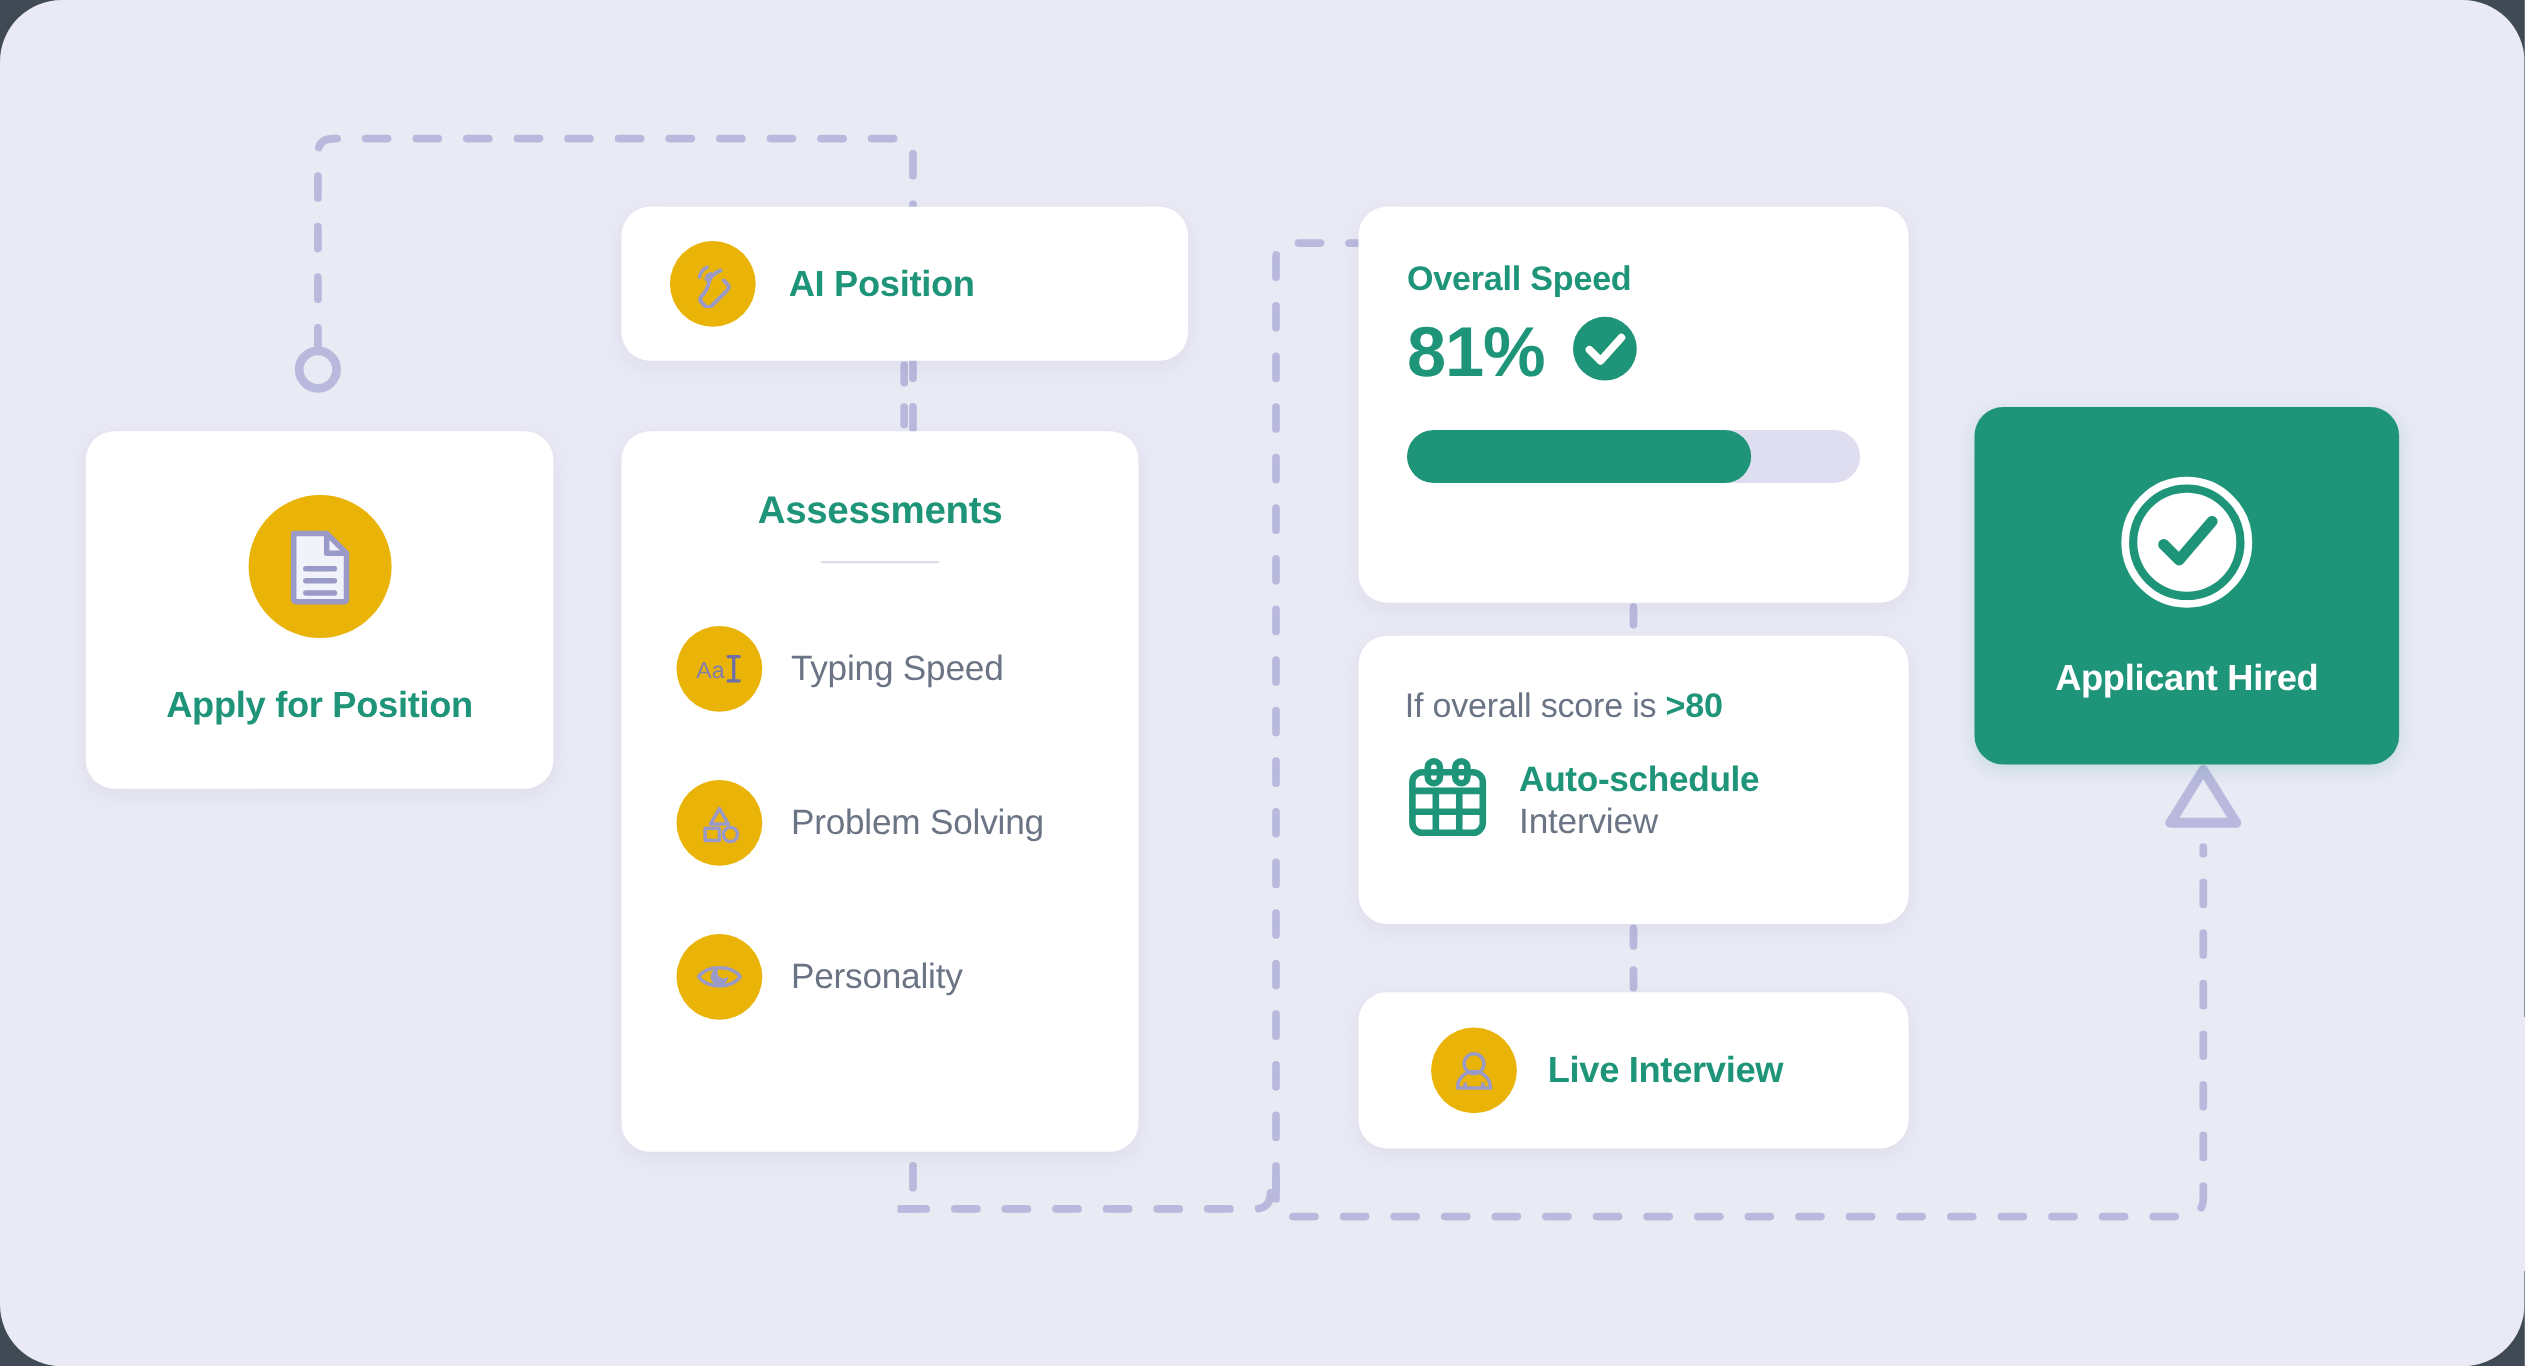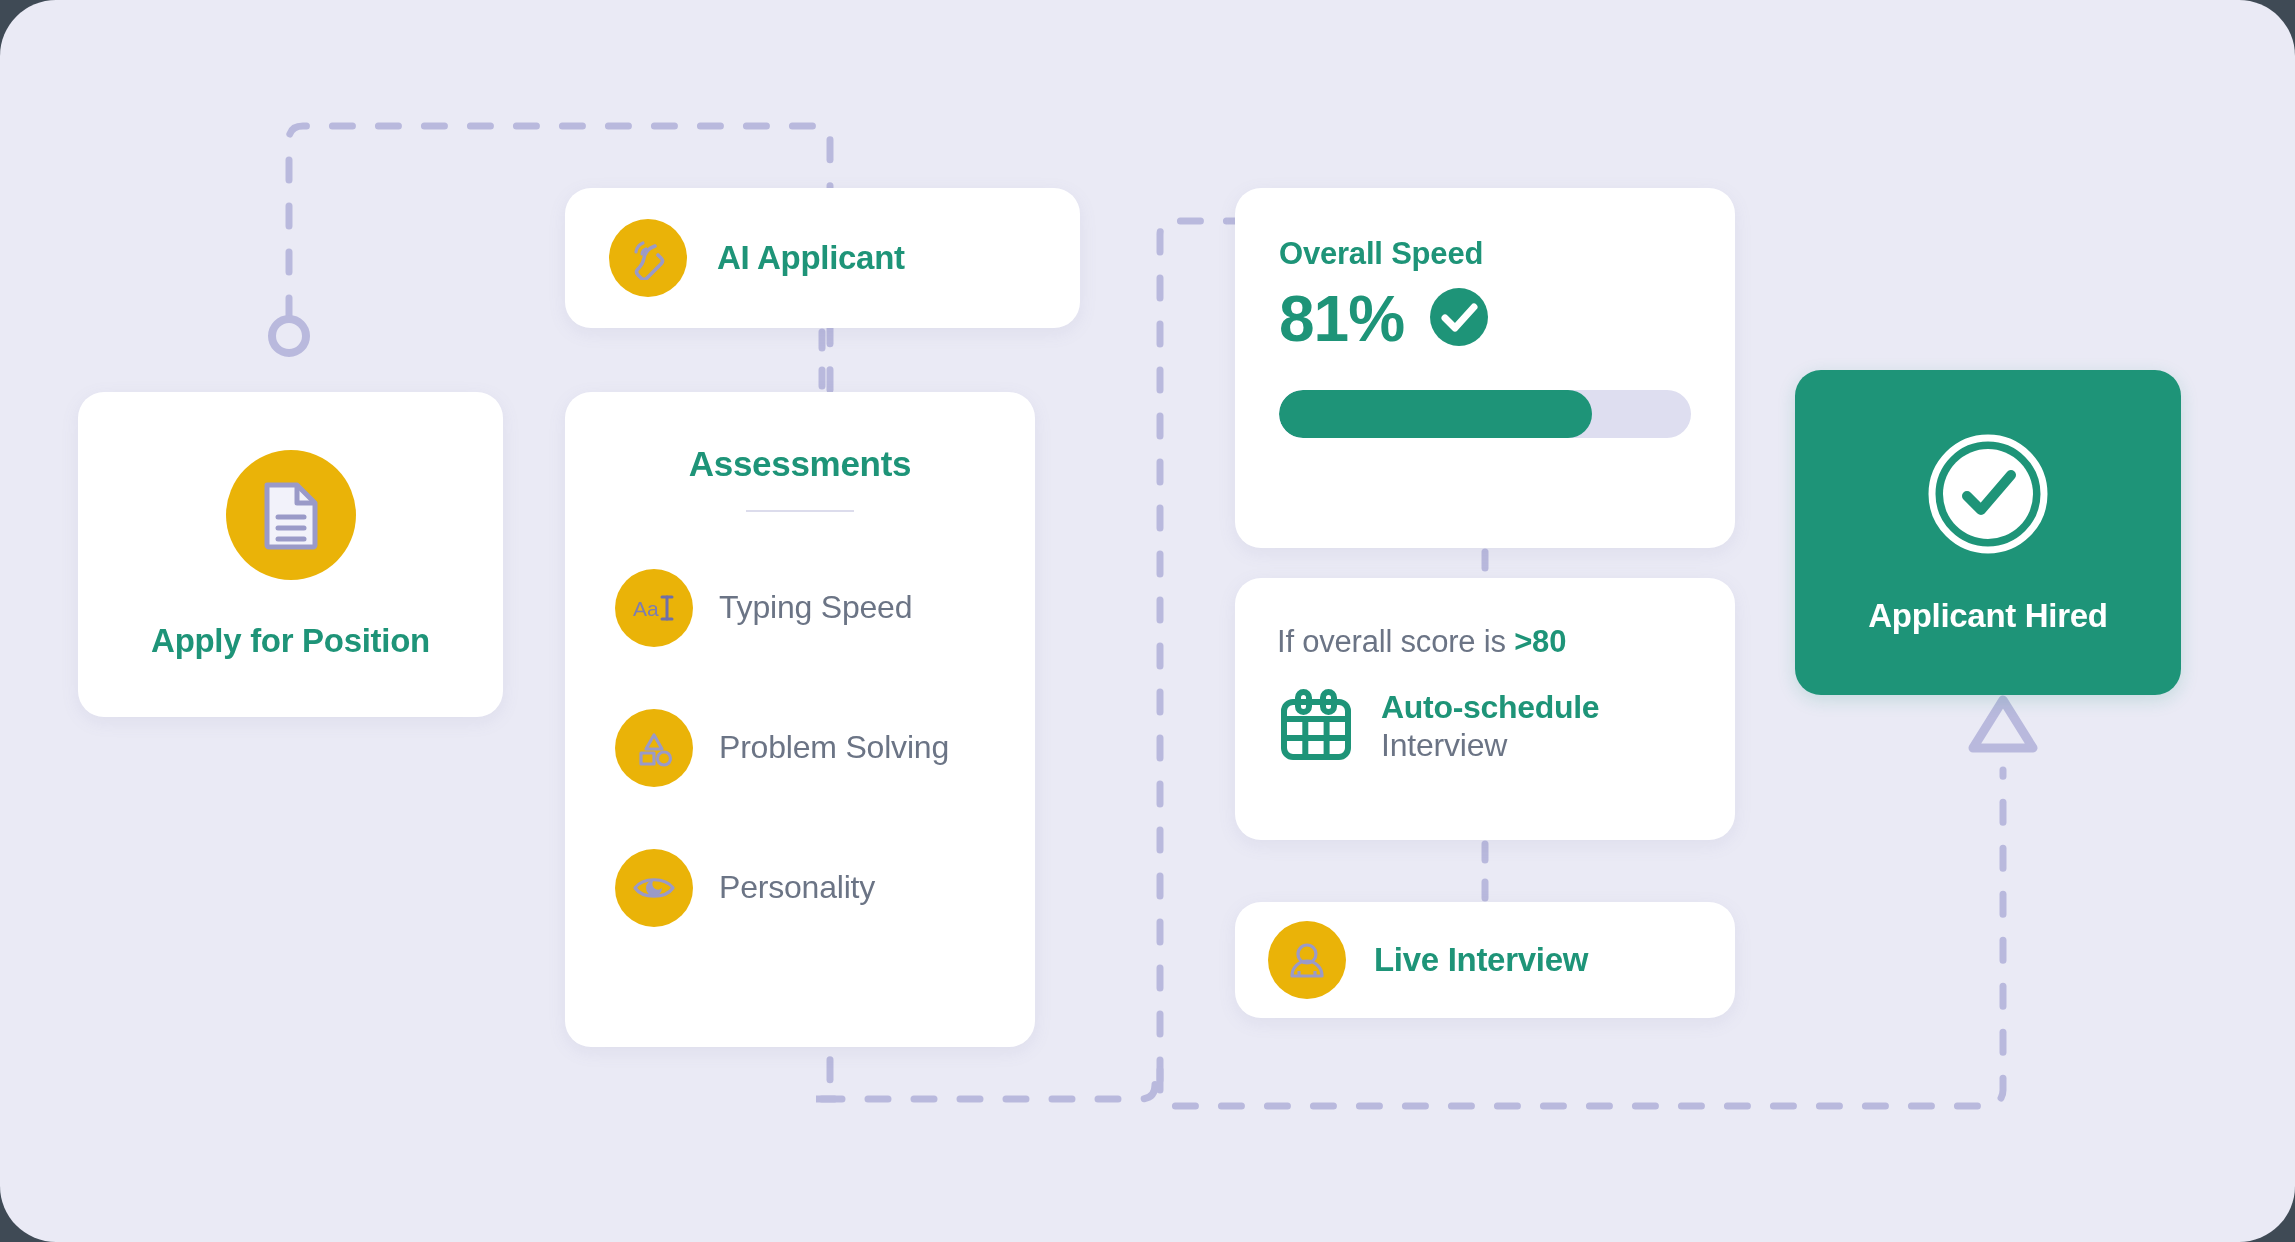--- a/index.html
+++ b/index.html
@@ -184,24 +184,24 @@
   }
   #auto-sub {
     color: #6b7485;
     font-size: 32px;
     letter-spacing: -0.2px;
   }
 
   
   #live-card {
     left: 1235px; top: 902px;
-    width: 500px; height: 116px;
-    display: flex;
-    align-items: center;
-    padding-left: 33px;
+    width: 500px; height: 142px;
+    display: flex;
+    align-items: center;
+    padding-left: 66px;
   }
   #live-icon { width: 78px; height: 78px; margin-right: 28px; }
   #live-label {
     color: #1e9478;
     font-size: 33px;
     font-weight: bold;
     letter-spacing: -0.3px;
   }
 
   
@@ -269,21 +269,21 @@
   </div>
 
   <div class="card" id="ai-card">
     <div class="round-icon" id="ai-icon">
       <svg width="44" height="44" viewBox="0 0 44 44">
         <path d="M29 10 c-6 2 -10 6 -11 12 c-1 5 -3 8 -6 11 c-2 2 -2 4 0 6 l3 3 c2 2 4 2 6 0 l14 -14 c2 -2 2 -4 0 -6 l-3 -3" fill="none" stroke="#9a9ac8" stroke-width="3.6" stroke-linecap="round" stroke-linejoin="round"></path>
         <path d="M17 7 a11 11 0 0 0 -7 9" fill="none" stroke="#9a9ac8" stroke-width="3.2" stroke-linecap="round"></path>
         <path d="M20 13 a6 6 0 0 0 -4 5" fill="none" stroke="#9a9ac8" stroke-width="3.2" stroke-linecap="round"></path>
       </svg>
     </div>
-    <div id="ai-label">AI Applicant</div>
+    <div id="ai-label">AI Position</div>
   </div>
 
   <div class="card" id="assess-card">
     <div id="assess-title">Assessments</div>
     <div id="assess-divider"></div>
     <div id="assess-list">
 
       <div class="assess-item">
         <div class="round-icon">
           <svg width="46" height="38" viewBox="0 0 46 38">

